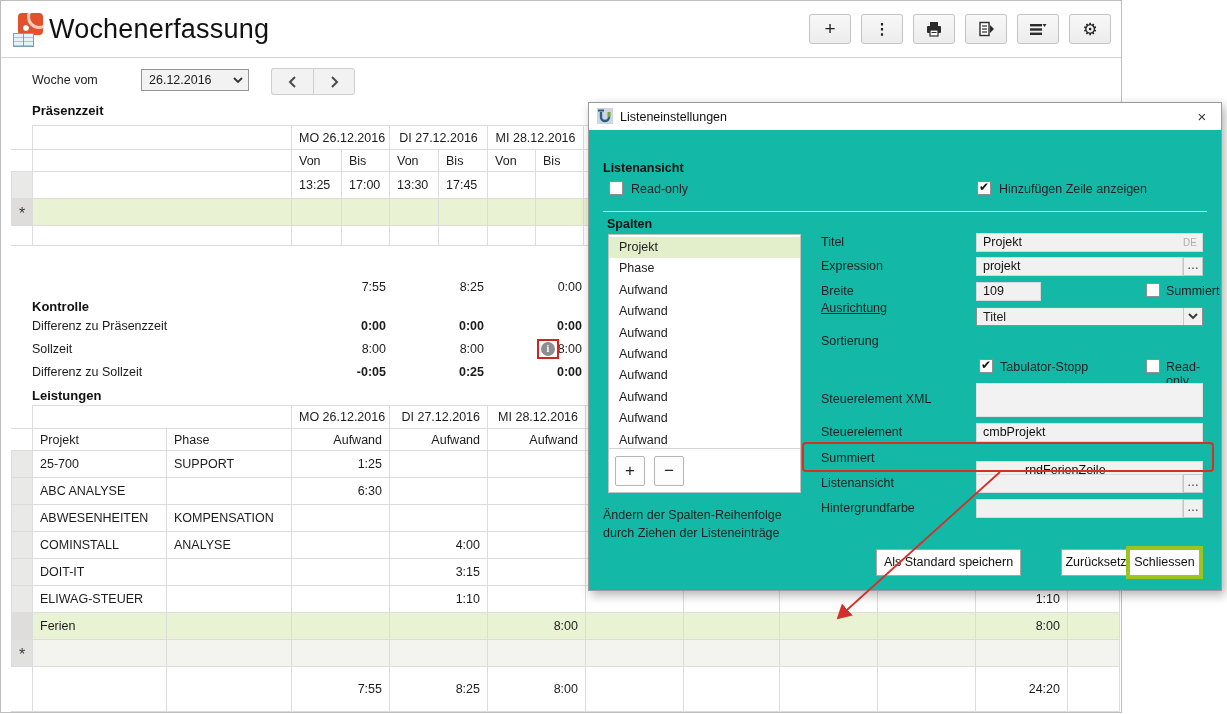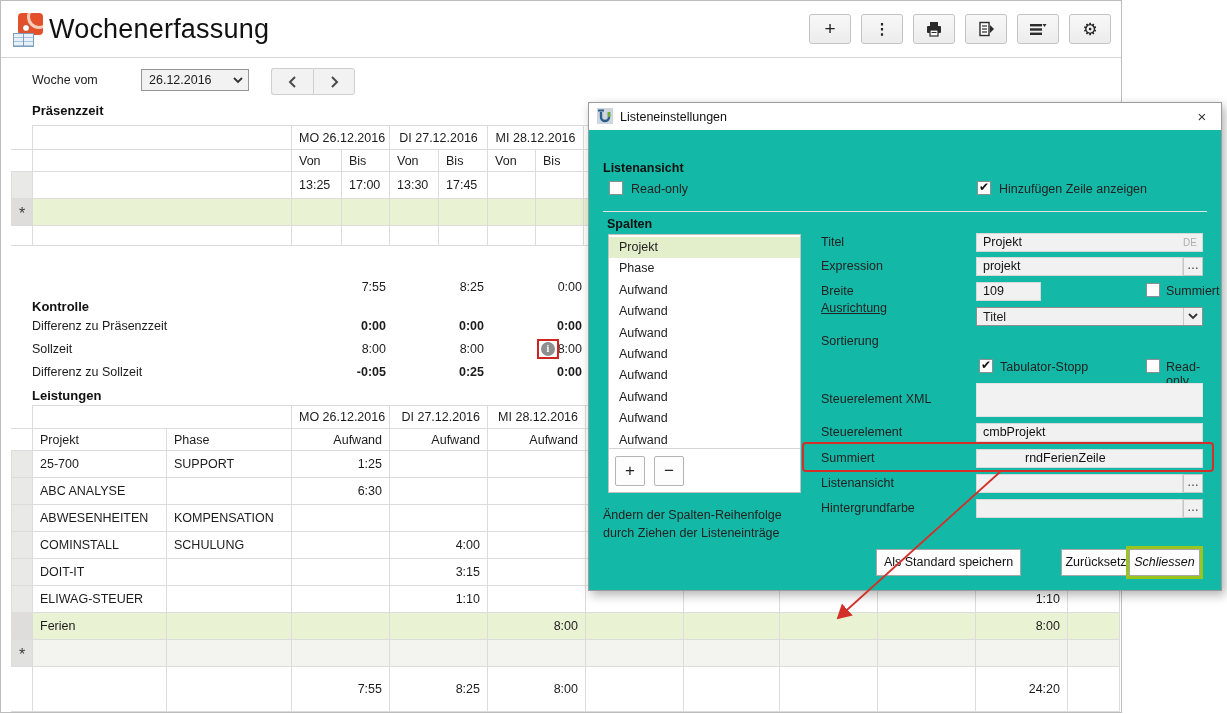--- a/index.html
+++ b/index.html
@@ -372,21 +372,21 @@
         <td></td>
             <td></td>
         <td></td>
             <td></td>
         <td class="num"></td>
             <td></td>
       </tr>
       <tr style="height:27px;">
         <td class="rowhead gray-head"></td>
         <td>COMINSTALL</td>
-        <td>SCHULUNG</td>
+        <td>ANALYSE</td>
         <td class="num"></td>
         <td class="num">4:00</td>
         <td class="num"></td>
         <td></td>
             <td></td>
         <td></td>
             <td></td>
         <td class="num"></td>
             <td></td>
       </tr>
@@ -534,33 +534,33 @@
     <span class="cb" style="left:557px; top:256px;"></span>
     <span class="cb-label" style="left:577px; top:257px;">Read-only</span>
 
     <div class="frow-label" style="top:287px;">Steuerelement XML</div>
     <div class="xmlbox"></div>
 
     <div class="frow-label" style="top:320px;">Steuerelement</div>
     <div class="field" style="top:320px;">cmbProjekt</div>
 
     <div class="frow-label" style="top:346px;">Summiert</div>
-    <div class="field" style="top:346px;padding-left:48px;">rndFerienZeile</div>
+    <div class="field" style="top:358px;padding-left:48px;">rndFerienZeile</div>
 
     <div class="frow-label" style="top:371px;">Listenansicht</div>
     <div class="field" style="top:371px; width:207px;"></div>
     <div class="dots-btn" style="top:371px;">…</div>
 
     <div class="frow-label" style="top:396px;">Hintergrundfarbe</div>
     <div class="field" style="top:396px; width:207px;"></div>
     <div class="dots-btn" style="top:396px;">…</div>
 
     <div class="dlg-btn" style="left:287px; top:446px; width:145px;">Als Standard speichern</div>
     <div class="dlg-btn" style="left:438px; top:446px; width:84px;margin-left:34px;">Zurücksetzen</div>
-    <div class="dlg-btn green" style="left:540px; top:446px; width:71px;font-style:italic;">Schliessen</div>
+    <div class="dlg-btn green" style="left:540px; top:446px; width:71px;">Schliessen</div>
   </div>
 
   <div class="red-box-renderer"></div>
   <svg class="arrow-overlay">
     <defs>
       <marker id="ah" markerWidth="9" markerHeight="9" refX="7" refY="4.5" orient="auto">
         <path d="M0,0 L8,4.5 L0,9 Z" fill="#d3302a"></path>
       </marker>
     </defs>
     <line x1="1000" y1="472" x2="838" y2="618" stroke="#d3302a" stroke-width="1.8" marker-end="url(#ah)"></line>

